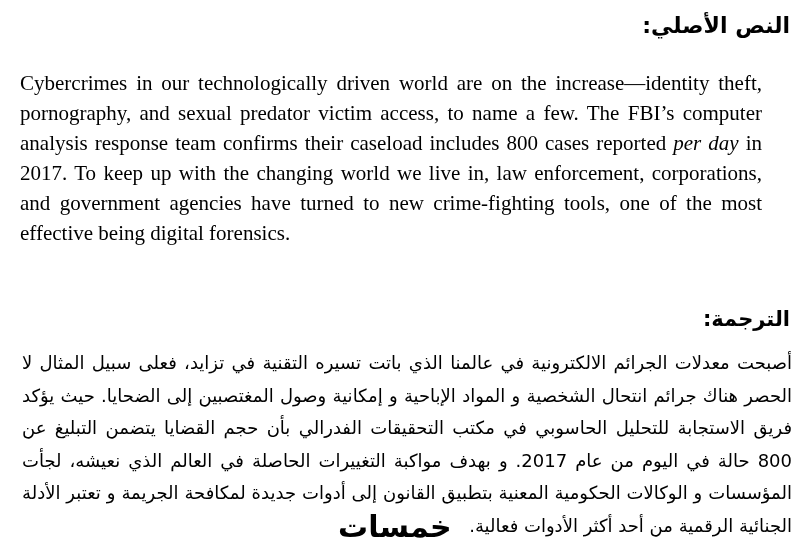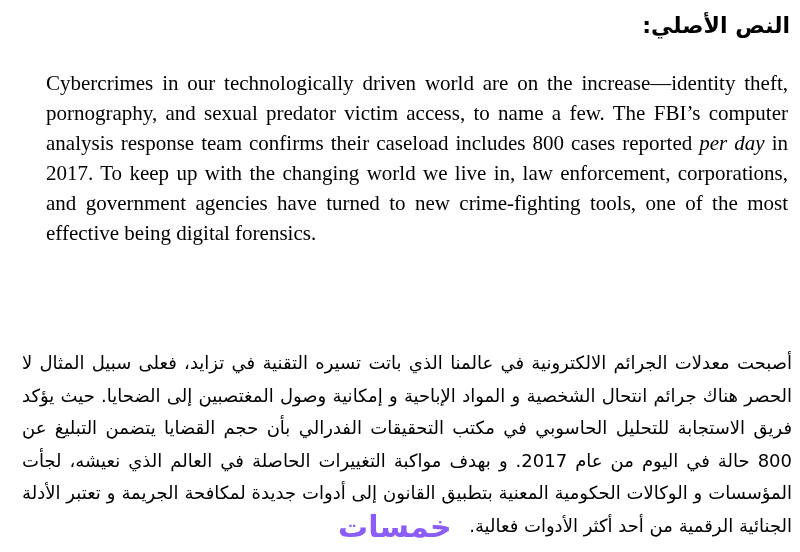--- a/index.html
+++ b/index.html
@@ -31,21 +31,21 @@
     top: 13px;
     font-size: 22px;
   }
   .h-translation {
     top: 307px;
     font-size: 21px;
   }
   .english-paragraph {
     position: absolute;
     top: 68px;
-    left: 46px;
+    left: 20px;
     width: 742px;
     margin: 0;
     text-align: justify;
     font-family: "Liberation Serif", "DejaVu Serif", serif;
     font-size: 21px;
     line-height: 30px;
     color: #000000;
   }
   .english-paragraph em {
     font-style: italic;
@@ -79,18 +79,19 @@
 </style>
 </head>
 <body>
 
 <div class="page">
 
   <h1 class="heading h-original">النص الأصلي:</h1>
 
   <p class="english-paragraph"><span>Cybercrimes in our technologically driven world are on the increase—identity theft, pornography, and sexual predator victim access, to name a few. The FBI’s computer analysis response team confirms their caseload includes 800 cases reported </span><em>per day</em><span> in 2017. To keep up with the changing world we live in, law enforcement, corporations, and government agencies have turned to new crime-fighting tools, one of the most effective being digital forensics.</span></p>
 
+  <h2 class="heading h-translation">الترجمة:</h2>
 
   <p class="arabic-paragraph">أصبحت معدلات الجرائم الالكترونية في عالمنا الذي باتت تسيره التقنية في تزايد، فعلى سبيل المثال لا الحصر هناك جرائم انتحال الشخصية و المواد الإباحية و إمكانية وصول المغتصبين إلى الضحايا. حيث يؤكد فريق الاستجابة للتحليل الحاسوبي في مكتب التحقيقات الفدرالي بأن حجم القضايا يتضمن التبليغ عن 800 حالة في اليوم من عام 2017. و بهدف مواكبة التغييرات الحاصلة في العالم الذي نعيشه، لجأت المؤسسات و الوكالات الحكومية المعنية بتطبيق القانون إلى أدوات جديدة لمكافحة الجريمة و تعتبر الأدلة الجنائية الرقمية من أحد أكثر الأدوات فعالية.</p>
 
-  <div class="watermark" style="color: #8b5cf6;">خمسات</div>
+  <div class="watermark" style="color: #000000;">خمسات</div>
 
 </div>
 
 </body></html>

